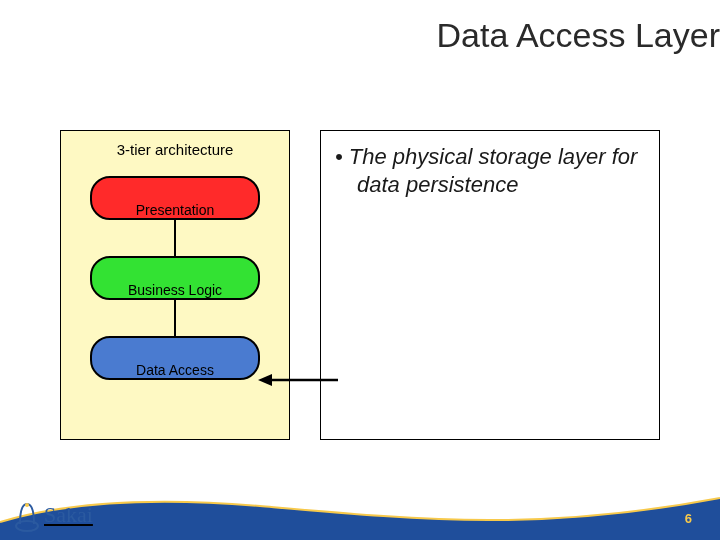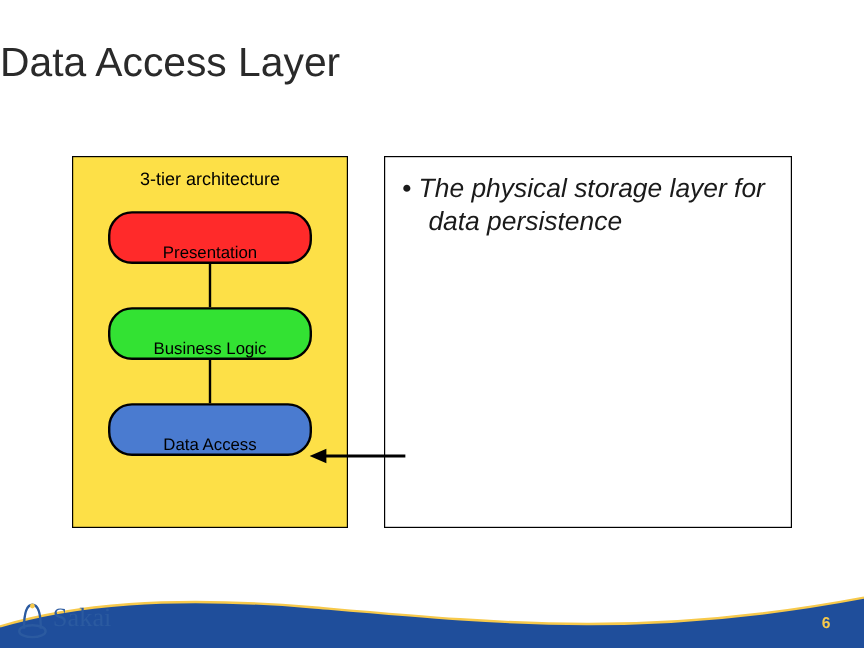--- a/index.html
+++ b/index.html
@@ -4,38 +4,38 @@
 <style>
   * { box-sizing: border-box; margin: 0; padding: 0; }
   html, body { width: 720px; height: 540px; font-family: Arial, Helvetica, sans-serif; background: #fff; }
   .slide {
     position: relative;
     width: 720px;
     height: 540px;
     background: #fff;
   }
   .title {
-    text-align: left;
+    text-align: right;
     font-size: 34px;
     color: #2a2a2a;
-    padding-top: 33px;
+    padding-top: 16px;
     font-weight: normal;
   }
   .content {
     position: absolute;
     top: 130px;
     left: 60px;
     right: 60px;
     bottom: 100px;
     display: flex;
     gap: 30px;
   }
   .diagram-panel {
     width: 230px;
-    background: #fde047;
+    background: #fef9c3;
     border: 1px solid #000;
     padding: 10px 14px 14px;
     display: flex;
     flex-direction: column;
     align-items: center;
   }
   .diagram-title {
     font-size: 15px;
     color: #000;
     margin-bottom: 18px;
@@ -94,20 +94,21 @@
     color: #f7c94b;
     font-size: 13px;
     font-weight: bold;
   }
   .logo {
     position: absolute;
     left: 14px;
     bottom: 8px;
     display: flex;
     gap: 4px;
+    text-decoration: underline;
   }
   .logo-text {
     font-size: 22px;
     color: #2b5aa0;
     font-family: Georgia, 'Times New Roman', serif;
   }
 </style>
 </head>
 <body>
 

